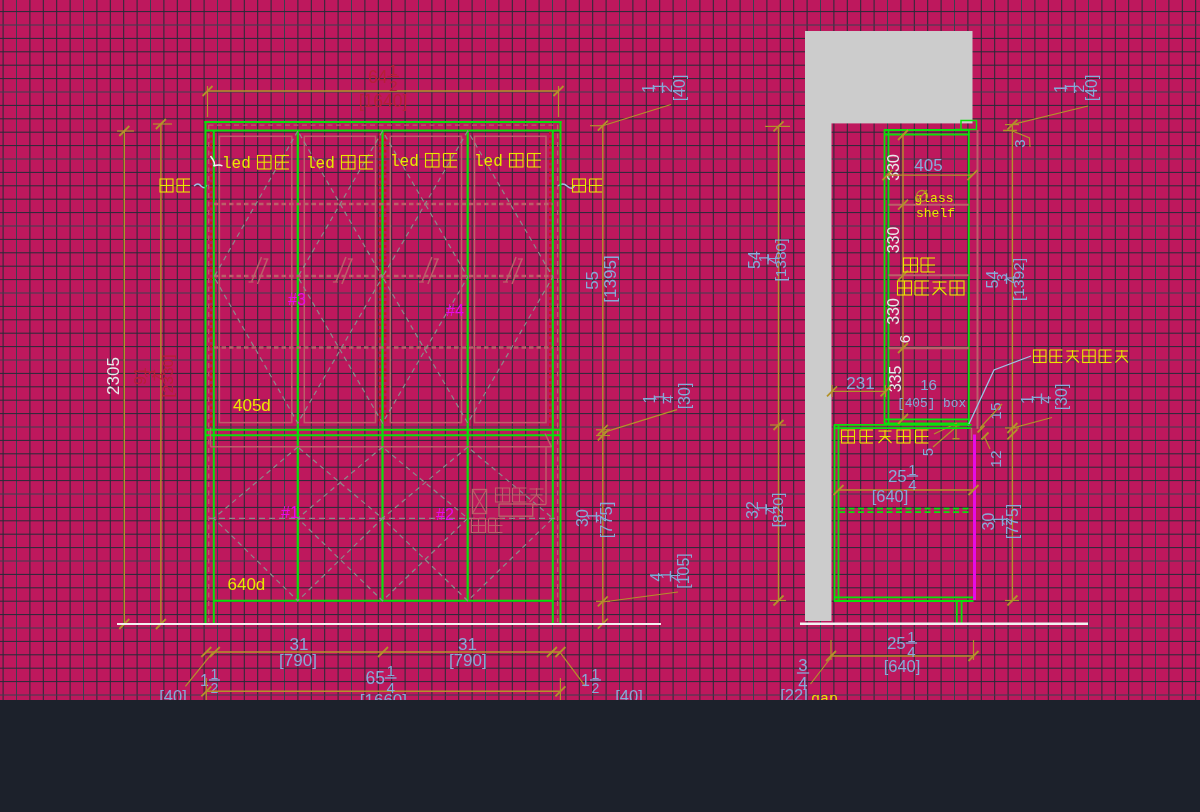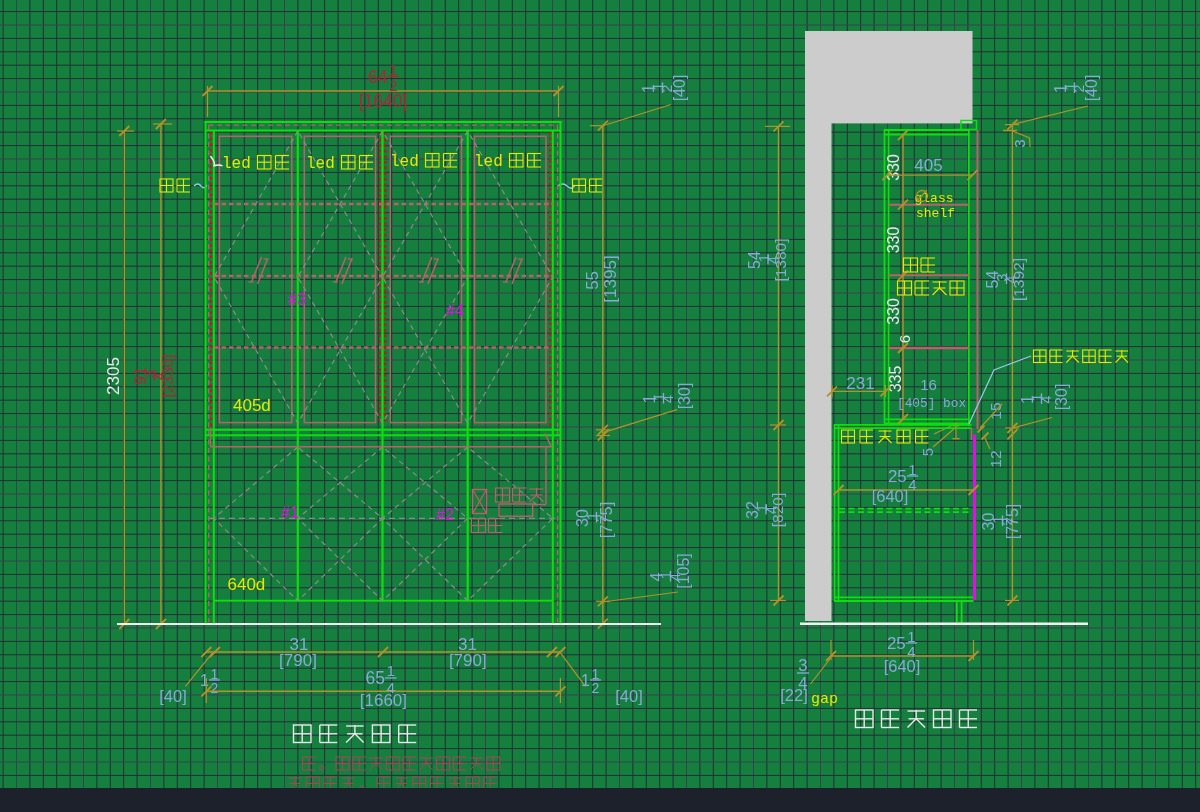--- a/index.html
+++ b/index.html
@@ -1,15 +1,15 @@
 <!DOCTYPE html>
 <html><head><meta charset="utf-8">
 <style>
 html,body{margin:0;padding:0;background:#1c212b;}
-#cv{position:relative;width:1200px;height:788px;background:#15803d;overflow:hidden;}
+#cv{position:relative;width:1200px;height:700px;background:#be185d;overflow:hidden;}
 </style></head>
 <body>
 <div id="cv">
 <svg width="1200" height="812" viewBox="0 0 1200 812">
 
 <g>
         <line x1="3.1" y1="0" x2="3.1" y2="812" stroke="#262c38" stroke-width="1"></line>
         <line x1="16.5" y1="0" x2="16.5" y2="812" stroke="#3a4150" stroke-width="1"></line>
         <line x1="29.9" y1="0" x2="29.9" y2="812" stroke="#262c38" stroke-width="1"></line>
         <line x1="43.3" y1="0" x2="43.3" y2="812" stroke="#262c38" stroke-width="1"></line>

